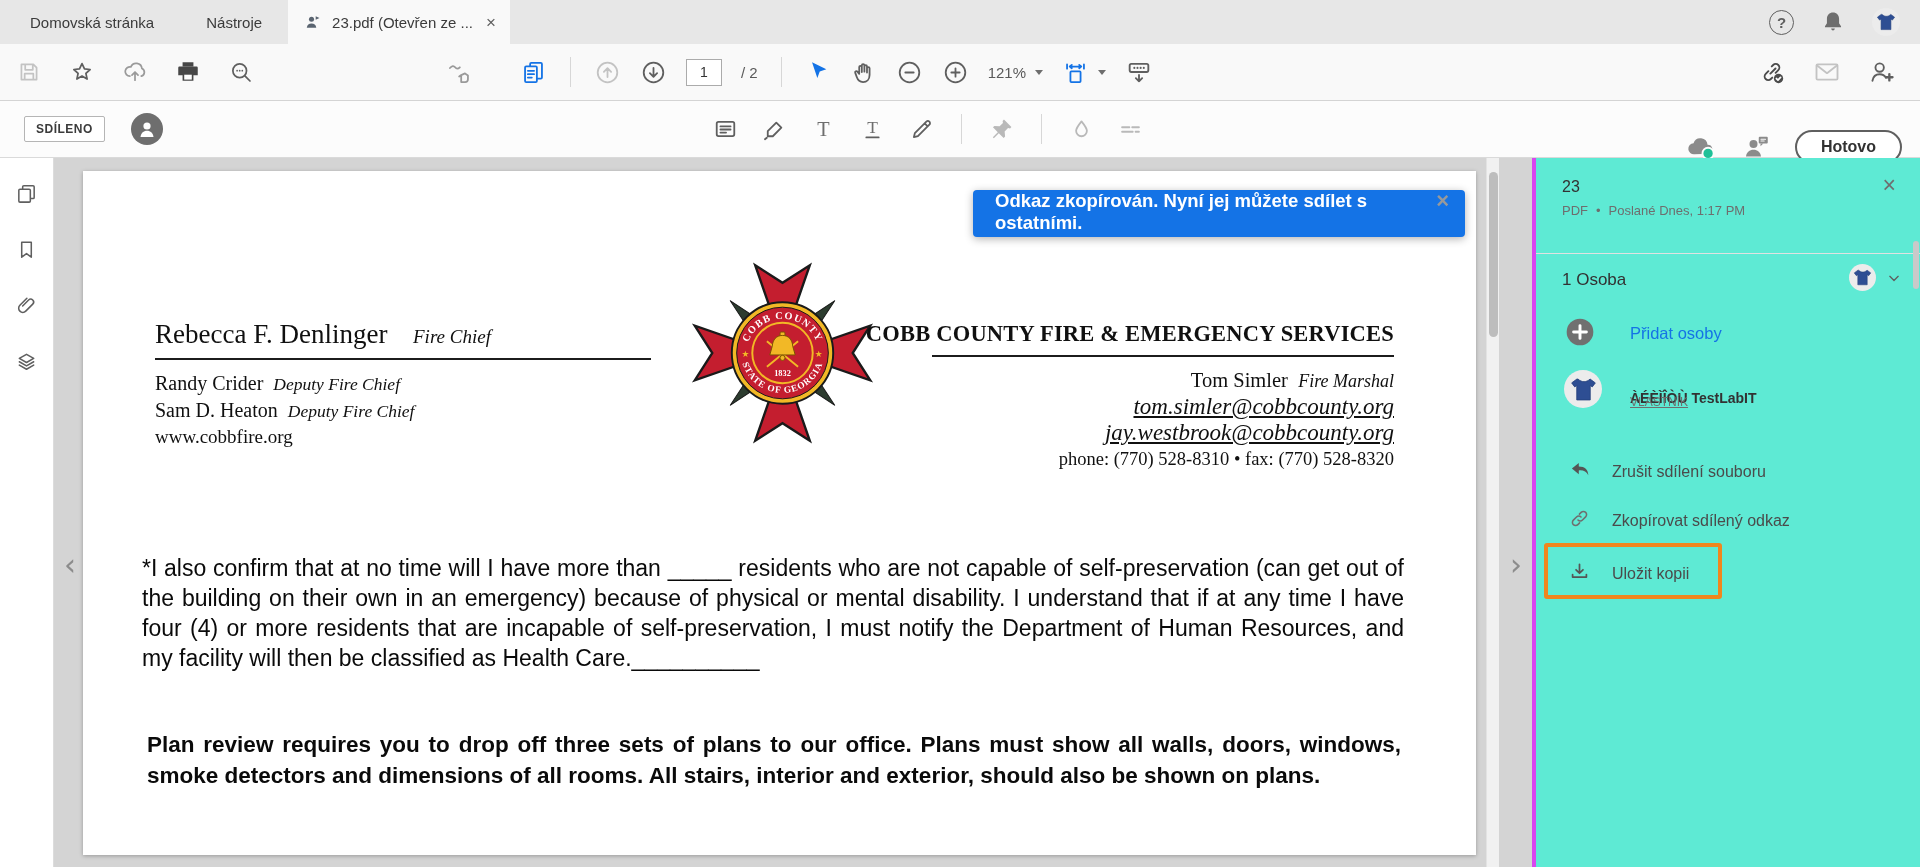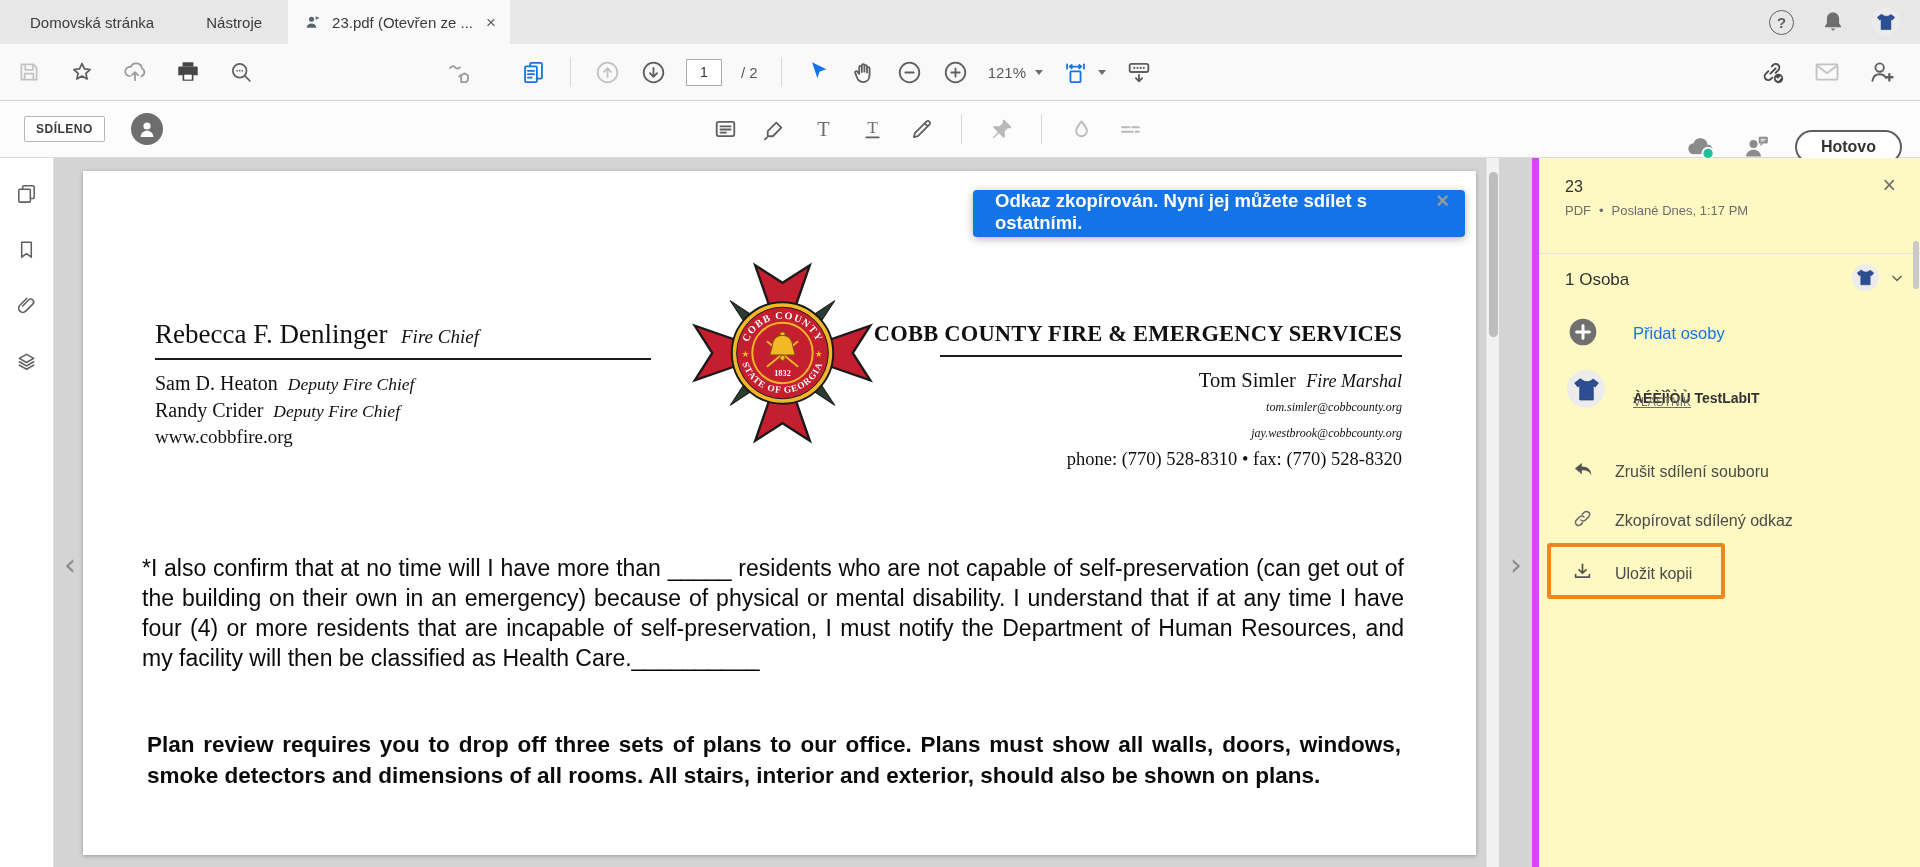--- a/index.html
+++ b/index.html
@@ -57,42 +57,42 @@
 
   .nav-chev { position:absolute; top:392px; color:#8c8c8c; font-size:30px; line-height:1; cursor:pointer;
               font-family:"DejaVu Sans", sans-serif; }
   .vscroll { position:absolute; right:33px; top:0; width:13px; height:100%; background:#f1f1f1; border-left:1px solid #e3e3e3; }
   .vthumb { position:absolute; top:14px; left:2px; width:9px; height:165px; background:#bdbdbd; border-radius:5px; }
 
   
   .serif { font-family:"Liberation Serif", serif; color:#101010; }
   .lh-left { position:absolute; left:72px; top:148px; }
   .lh-name { font-size:27px; }
-  .lh-name .it { font-size:19px; }
+  .lh-name .it { font-size:19px;margin-left:12px; }
   .it { font-style:italic; }
   .rule { border-top:2px solid #1c1c1c; margin:8px 0 10px; }
   .rule.l { width:496px; }
   .rule.r { width:462px; margin-left:auto; }
   .lh-line { font-size:20px; line-height:26px; }
   .lh-line .it { font-size:17.5px; }
   .lh-addr { font-size:19px; line-height:26px; }
   .lh-logo { position:absolute; left:602px; top:82px; }
-  .lh-right { position:absolute; right:74px; top:150px; text-align:right; }
+  .lh-right { position:absolute; right:82px; top:150px; text-align:right; }
   .lh-org { font-size:22.5px; font-weight:700; letter-spacing:.2px; }
   .lh-rline { font-size:20.5px; line-height:26px; }
   .lh-rline .it { font-size:18px; }
-  .lh-email { font-size:12px; line-height:26px; }
+  .lh-email { font-size:23px; line-height:26px;text-decoration:underline; }
   .lh-phone { font-size:18.5px; line-height:27px; }
   .para1 { position:absolute; left:59px; top:382px; width:1262px; font-size:23px; line-height:30px;
            color:#0a0a0a; text-align:justify; }
   .para2 { position:absolute; left:64px; top:558px; width:1254px; font-size:22.5px; line-height:31px;
            font-weight:700; color:#0a0a0a; text-align:justify; }
 
   
-  .panel { width:388px; background:#fef9c3; border-left:7px solid #d946ef; position:relative; color:#323232; }
+  .panel { width:388px; background:#5eead4; border-left:4px solid #d946ef; position:relative; color:#323232; }
   .p-title { position:absolute; left:26px; top:20px; font-size:16px; }
   .p-sub { position:absolute; left:26px; top:45px; font-size:13px; color:#6e6e6e; display:flex; gap:8px; align-items:center; }
   .p-close { position:absolute; right:24px; top:16px; font-size:23px; color:#6e6e6e; line-height:1; cursor:pointer; }
   .p-div { position:absolute; left:0; right:0; top:95px; height:1px; background:#e1e1e1; }
   .p-people { position:absolute; left:26px; top:112px; font-size:17px; }
   .p-people-avatar { position:absolute; left:313px; top:106px; }
   .p-people-chev { position:absolute; left:348px; top:110px; }
   .p-add-plus { position:absolute; left:28px; top:158px; }
   .p-add-label { position:absolute; left:94px; top:166px; font-size:16.5px; color:#1473E6; cursor:pointer; }
   .p-owner-avatar { position:absolute; left:28px; top:212px; }
@@ -394,25 +394,25 @@
 
       <div class="page serif" style="position:absolute;">
 
         <div class="lh-left">
           <div class="lh-name">
             <span>Rebecca F. Denlinger</span>&nbsp;
             <span class="it">Fire Chief</span>
           </div>
           <div class="rule l"></div>
           <div class="lh-line">
-            <span>Sam D. Heaton</span>&nbsp;
+            <span>Randy Crider</span>&nbsp;
             <span class="it">Deputy Fire Chief</span>
           </div>
           <div class="lh-line">
-            <span>Randy Crider</span>&nbsp;
+            <span>Sam D. Heaton</span>&nbsp;
             <span class="it">Deputy Fire Chief</span>
           </div>
           <div class="lh-addr">www.cobbfire.org</div>
         </div>
 
         <div class="lh-logo">
           <svg width="195" height="200" viewBox="0 0 200 200">
             <defs>
               <path id="arcTop" d="M62 103a38 38 0 0 1 76 0" fill="none"></path>
               <path id="arcBot" d="M57 98a43 43 0 0 0 86 0" fill="none"></path>

